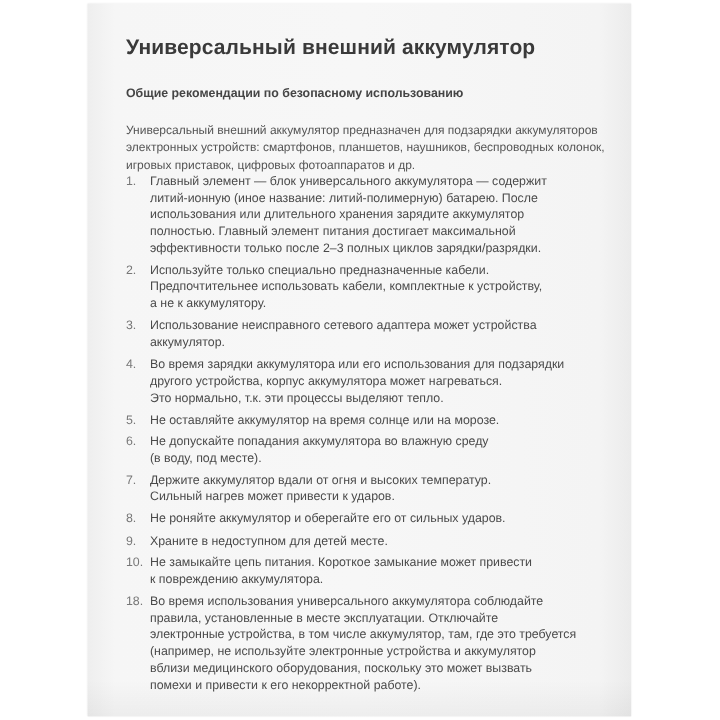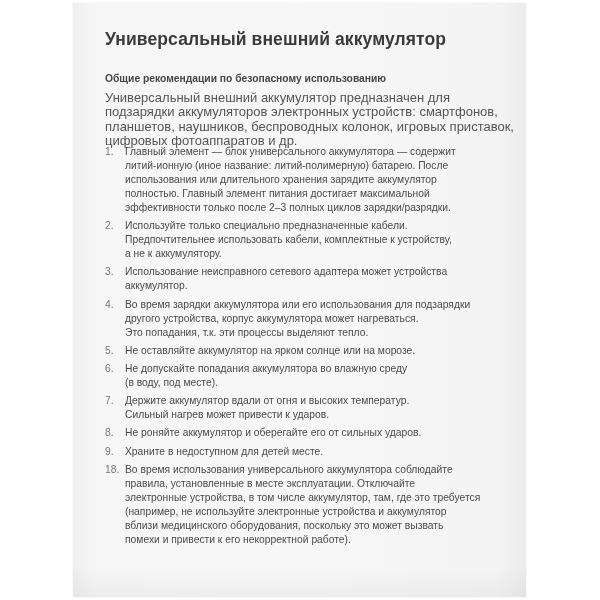--- a/index.html
+++ b/index.html
@@ -18,22 +18,22 @@
   }
   .title {
     position: absolute; left: 32px; top: 26px;
     font-size: 17.5px; font-weight: bold; color: #3a3a3a; letter-spacing: 0.1px;
   }
   .subtitle {
     position: absolute; left: 32px; top: 70px;
     font-size: 10.3px; font-weight: bold; color: #454545;
   }
   .intro {
-    position: absolute; left: 32px; top: 88px; width: 410px;
-    font-size: 13px; line-height: 14.3px; color: #555;
+    position: absolute; left: 32px; top: 100px; width: 410px;
+    font-size: 10px; line-height: 14.3px; color: #555;
   }
   .list {
     position: absolute; left: 32px; top: 142px; width: 415px;
     margin: 0; padding: 0; list-style: none;
     font-size: 10.3px; line-height: 14px; color: #4a4a4a;
   }
   .list li { position: relative; padding-left: 20px; margin-bottom: 4.2px; }
   .list li .num { position: absolute; left: 0; top: 0; color: #777; }
   .list li .txt { display: block; white-space: pre-line; }
 </style>
@@ -61,45 +61,50 @@
       </li>
     <li>
         <span class="num">3.</span>
         <span class="txt">Использование неисправного сетевого адаптера может устройства
 аккумулятор.</span>
       </li>
     <li>
         <span class="num">4.</span>
         <span class="txt">Во время зарядки аккумулятора или его использования для подзарядки
 другого устройства, корпус аккумулятора может нагреваться.
-Это попадания, т.к. эти процессы выделяют тепло.</span>
+Это нормально, т.к. эти процессы выделяют тепло.</span>
       </li>
     <li>
         <span class="num">5.</span>
-        <span class="txt">Не оставляйте аккумулятор на ярком солнце или на морозе.</span>
+        <span class="txt">Не оставляйте аккумулятор на время солнце или на морозе.</span>
       </li>
     <li>
         <span class="num">6.</span>
         <span class="txt">Не допускайте попадания аккумулятора во влажную среду
 (в воду, под месте).</span>
       </li>
     <li>
         <span class="num">7.</span>
         <span class="txt">Держите аккумулятор вдали от огня и высоких температур.
 Сильный нагрев может привести к ударов.</span>
       </li>
     <li>
         <span class="num">8.</span>
         <span class="txt">Не роняйте аккумулятор и оберегайте его от сильных ударов.</span>
       </li>
     <li>
         <span class="num">9.</span>
         <span class="txt">Храните в недоступном для детей месте.</span>
       </li>
     <li>
+        <span class="num">10.</span>
+        <span class="txt">Не замыкайте цепь питания. Короткое замыкание может привести
+к повреждению аккумулятора.</span>
+      </li>
+    <li>
         <span class="num">18.</span>
         <span class="txt">Во время использования универсального аккумулятора соблюдайте
 правила, установленные в месте эксплуатации. Отключайте
 электронные устройства, в том числе аккумулятор, там, где это требуется
 (например, не используйте электронные устройства и аккумулятор
 вблизи медицинского оборудования, поскольку это может вызвать
 помехи и привести к его некорректной работе).</span>
       </li>
   </ol>
 </div>

